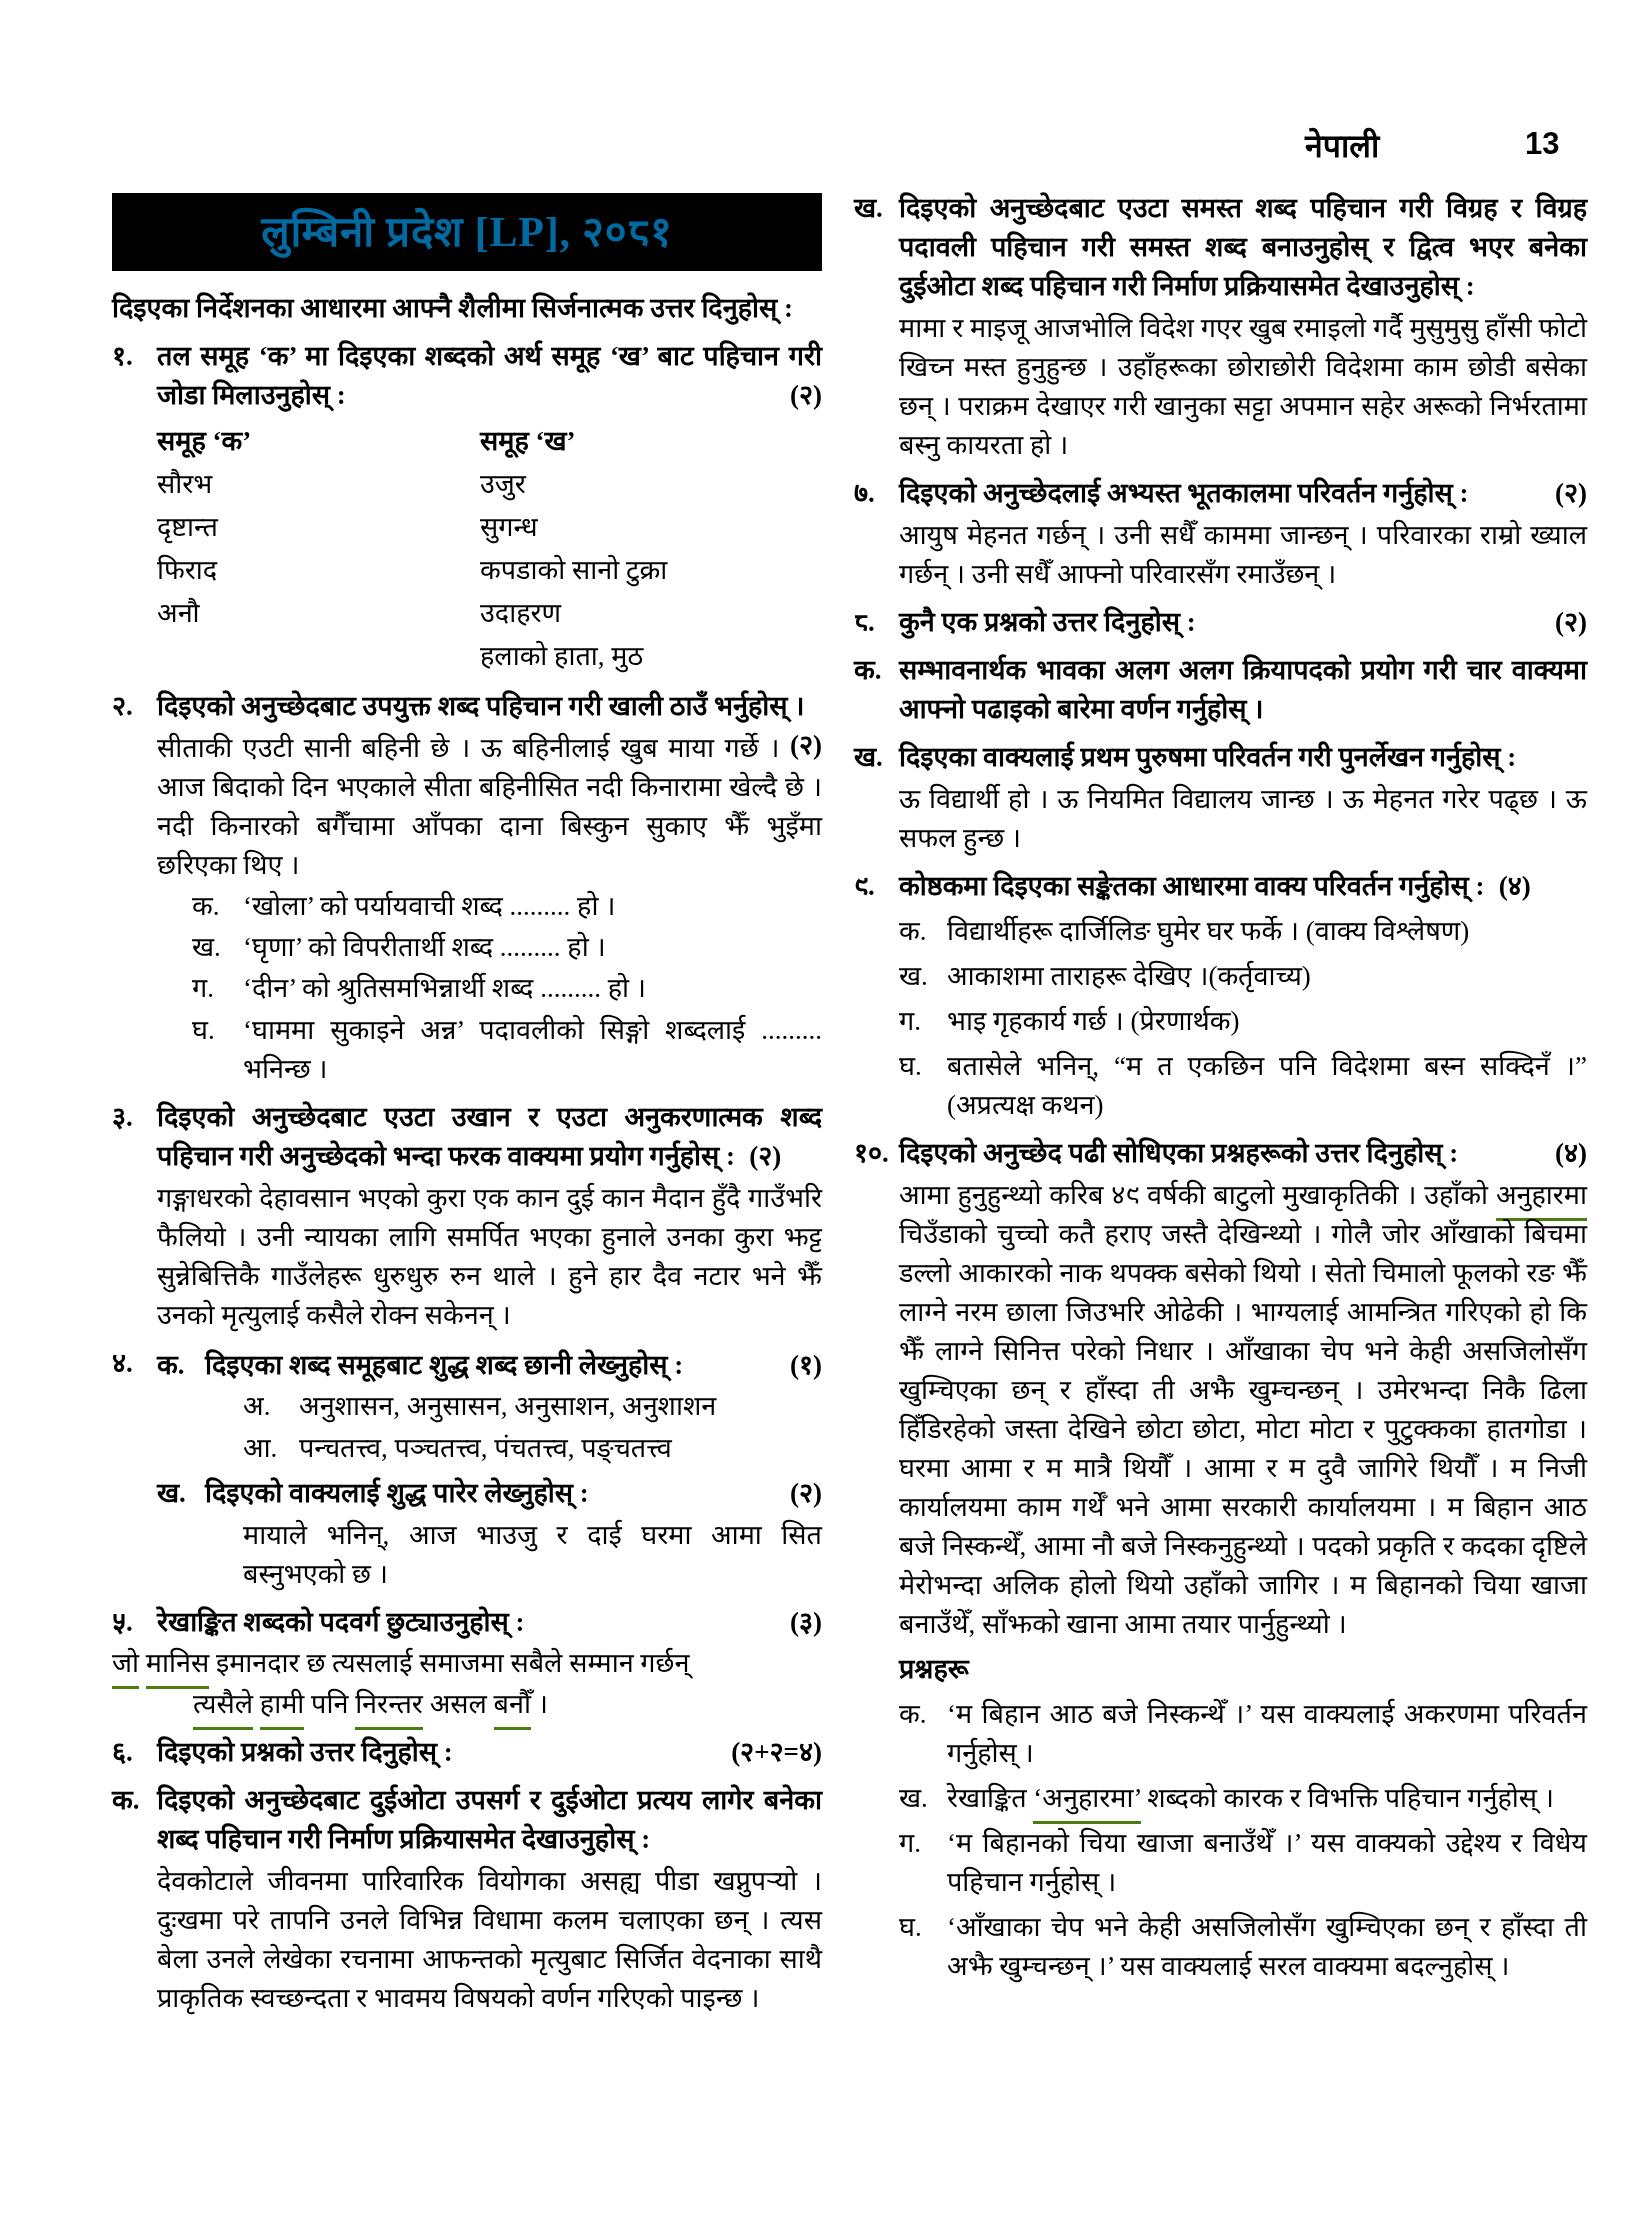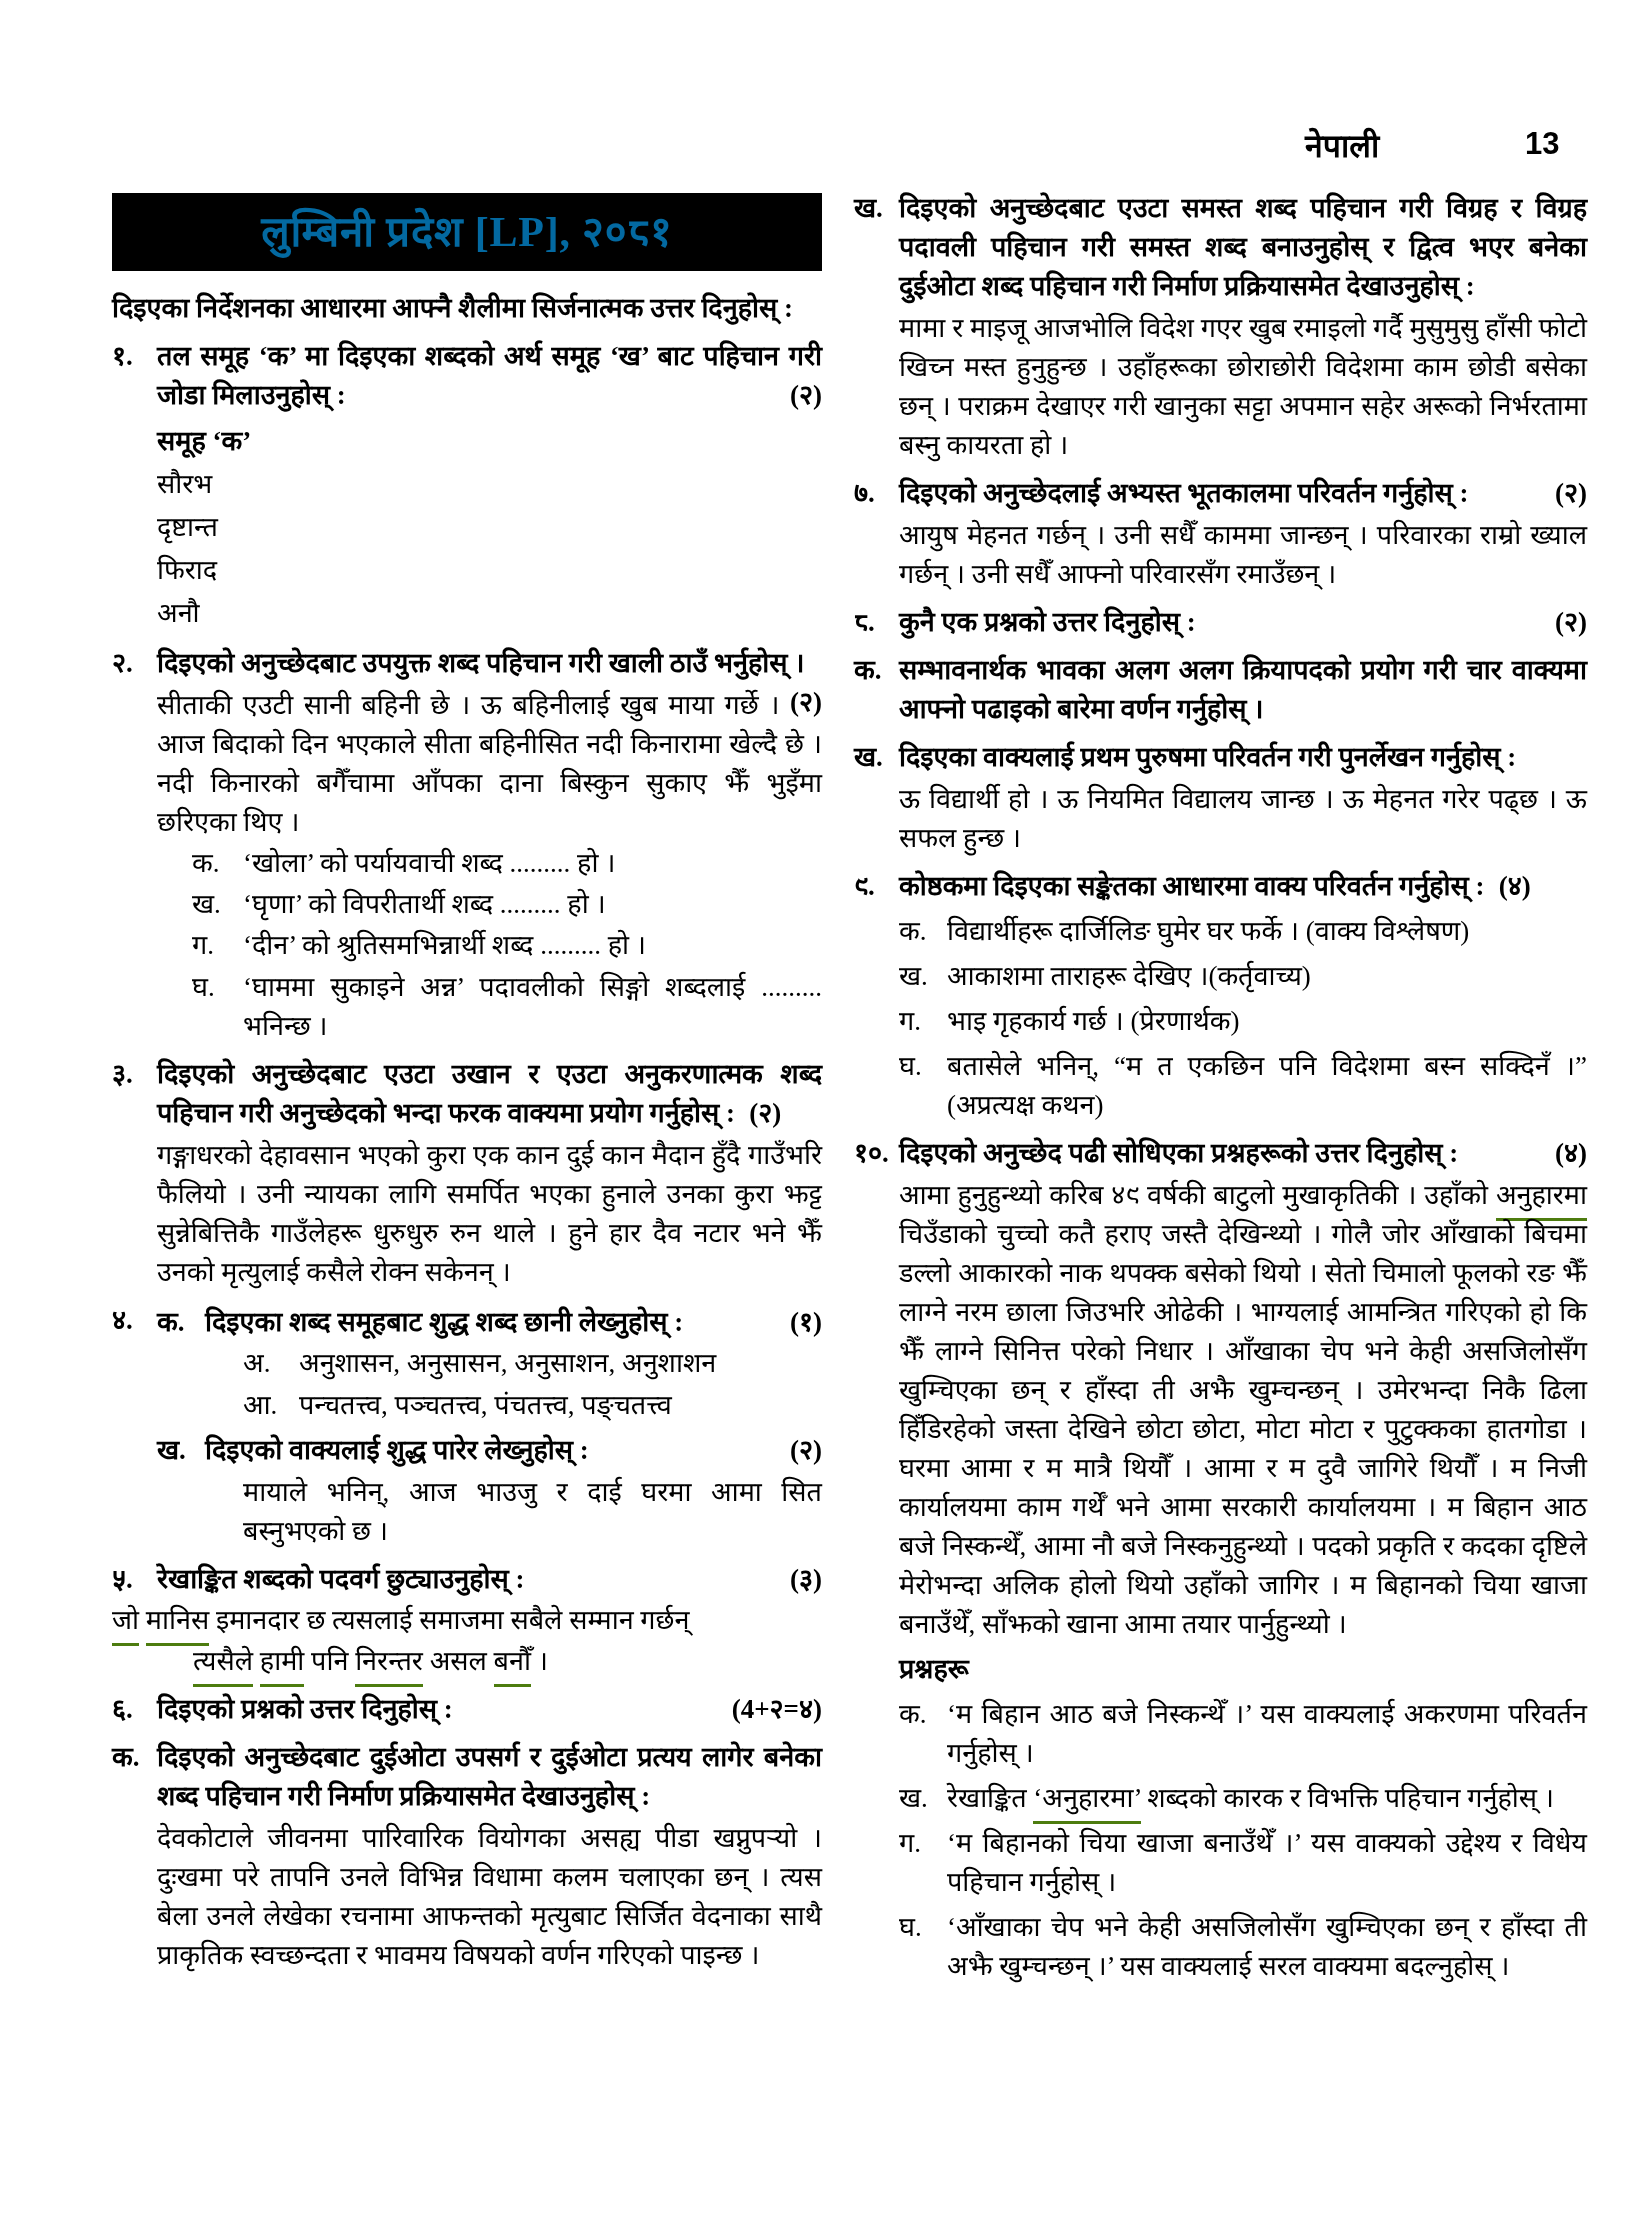--- a/index.html
+++ b/index.html
@@ -82,20 +82,28 @@
           <span class="mk">(२)</span>
         </p>
         <div class="match">
           <div class="mcolA">
             <p class="mh">समूह ‘क’</p>
             <p>सौरभ</p>
             <p>दृष्टान्त</p>
             <p>फिराद</p>
             <p>अनौ</p>
           </div>
+          <div class="mcolB">
+            <p class="mh">समूह ‘ख’</p>
+            <p>उजुर</p>
+            <p>सुगन्ध</p>
+            <p>कपडाको सानो टुक्रा</p>
+            <p>उदाहरण</p>
+            <p>हलाको हाता, मुठ</p>
+          </div>
         </div>
       </div>
     </div>
 
     <div class="q">
       <span class="qn">२.</span>
       <div class="qb">
         <p class="prompt">
           <span>दिइएको अनुच्छेदबाट उपयुक्त शब्द पहिचान गरी खाली ठाउँ भर्नुहोस् ।</span>
           <span class="mk">(२)</span>
@@ -170,21 +178,21 @@
       </div>
     </div>
     <p class="tokline"><span class="u">जो</span><span> </span><span class="u">मानिस</span><span> इमानदार छ त्यसलाई समाजमा सबैले सम्मान गर्छन्</span></p>
     <p class="tokline l2"><span class="u">त्यसैले</span><span> </span><span class="u">हामी</span><span> पनि </span><span class="u">निरन्तर</span><span> असल </span><span class="u">बनौँ</span><span> ।</span></p>
 
     <div class="q">
       <span class="qn">६.</span>
       <div class="qb">
         <p class="prompt">
           <span>दिइएको प्रश्नको उत्तर दिनुहोस् :</span>
-          <span class="mk">(4+२=४)</span>
+          <span class="mk">(२+२=४)</span>
         </p>
       </div>
     </div>
     <div class="q">
       <span class="qn">क.</span>
       <div class="qb">
         <p class="prompt">दिइएको अनुच्छेदबाट दुईओटा उपसर्ग र दुईओटा प्रत्यय लागेर बनेका शब्द पहिचान गरी निर्माण प्रक्रियासमेत देखाउनुहोस् :</p>
         <p class="para">देवकोटाले जीवनमा पारिवारिक वियोगका असह्य पीडा खप्नुपऱ्यो । दुःखमा परे तापनि उनले विभिन्न विधामा कलम चलाएका छन् । त्यस बेला उनले लेखेका रचनामा आफन्तको मृत्युबाट सिर्जित वेदनाका साथै प्राकृतिक स्वच्छन्दता र भावमय विषयको वर्णन गरिएको पाइन्छ ।</p>
       </div>
     </div>

